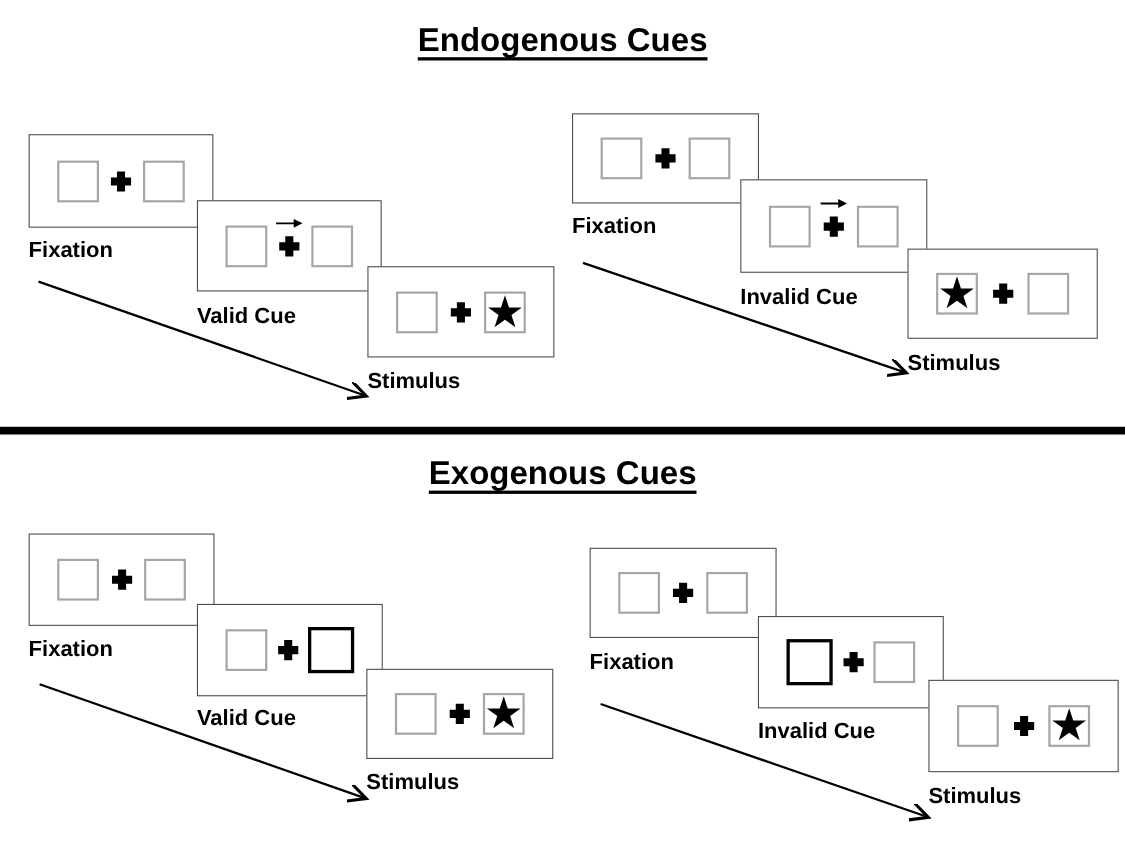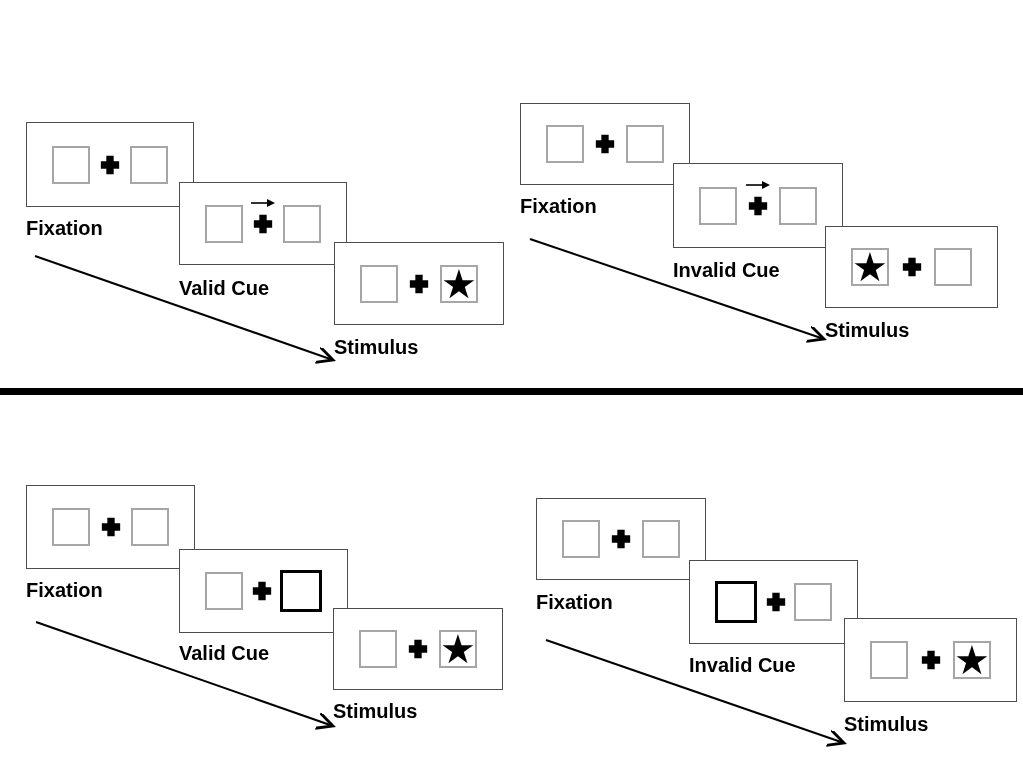--- a/index.html
+++ b/index.html
@@ -17,21 +17,23 @@
   .cue-arrow{position:absolute;left:50%;transform:translateX(-50%);top:-17px;}
   .star{font-family:"DejaVu Sans",sans-serif;font-size:40px;line-height:36px;color:#000;}
   .plabel{position:absolute;font-weight:bold;font-size:20px;line-height:24px;}
   .tarrow{position:absolute;overflow:visible;}
 </style>
 </head>
 <body>
 
 <div class="canvas">
 
+  <h1 class="title" style="top:20px;">Endogenous Cues</h1>
   <div class="divider"></div>
+  <h1 class="title" style="top:414px;">Exogenous Cues</h1>
 
   <svg class="tarrow" style="left:30px;top:248px;" width="312" height="120">
     <defs>
         <marker id="ar1" markerWidth="12" markerHeight="12" refX="8" refY="4" orient="auto">
           <path d="M0 0 L8 4 L0 8" fill="none" stroke="#000" stroke-width="1.4"></path>
         </marker>
       </defs>
     <line x1="5" y1="8" x2="303" y2="112" stroke="#000" stroke-width="2" marker-end="url(#ar1)"></line>
   </svg>
   <svg class="tarrow" style="left:524px;top:232px;" width="310" height="116">

